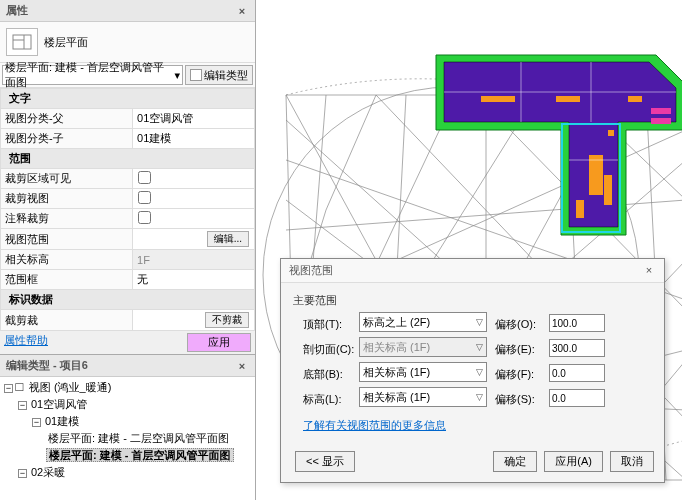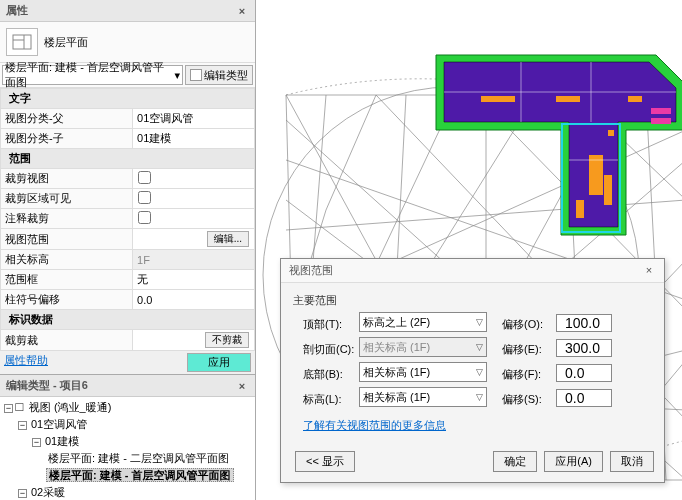--- a/index.html
+++ b/index.html
@@ -17,40 +17,40 @@
   .edit-type-btn .mini { width: 12px; height: 12px; border: 1px solid #999; margin-right: 2px; background: #fff; }
   table.props { width: 100%; border-collapse: collapse; background: #fff; }
   table.props td { border: 1px solid #ddd; padding: 2px 4px; height: 18px; }
   table.props td.label { width: 52%; background: #fafafa; }
   table.props td.group { background: #e8e8e8; font-weight: bold; padding-left: 8px; }
   table.props td.val input[type=text] { width: 95%; border: none; font-size: 11px; height: 14px; outline: none; background: transparent;}
   table.props td.val input[type=checkbox] { margin-left: 1px; }
   .mini-btn { display: inline-block; padding: 0 6px; border: 1px solid #aaa; background: #eee; font-size: 10px; float: right; margin-right: 1px; }
   .help-apply { display: flex; justify-content: space-between; padding: 2px 4px; background: #f0f0f0; }
   .help-apply a { color: #0066cc; text-decoration: underline; }
-  .apply-btn { padding: 1px 20px; border: 1px solid #aaa; background: #5eead4; }
+  .apply-btn { padding: 1px 20px; border: 1px solid #aaa; background: #f0abfc; }
   .browser-panel { flex: 1; display: flex; flex-direction: column; border-top: 1px solid #aaa; }
   .tree { flex:1; overflow:auto; background: #fff; padding: 2px 0; }
   .tree-node { white-space: nowrap; padding: 1px 0; }
   .tree-toggle { display: inline-block; width: 9px; height: 9px; border: 1px solid #888; text-align: center; line-height: 7px; font-size: 9px; margin-right: 2px; cursor: pointer; background:#fff;}
   .tree-label { padding: 0 2px; }
   .tree-label.sel { background: #d8d8d8; border: 1px dotted #888; }
   .tree-label.bold { font-weight: bold; }
   .i0 { padding-left: 4px; } .i1 { padding-left: 18px; } .i2 { padding-left: 32px; } .i3 { padding-left: 46px; }
   .canvas { flex: 1; position: relative; background: #fff; overflow: hidden; }
   .canvas svg { position: absolute; top: 0; left: 0; }
   .dialog { position: absolute; left: 280px; top: 258px; width: 385px; background: #f4f4f4; border: 1px solid #888; box-shadow: 2px 2px 6px rgba(0,0,0,0.2); }
   .dialog-title { padding: 4px 8px; background: #f8f8f8; border-bottom: 1px solid #ddd; display: flex; justify-content: space-between; color: #555; }
   .dialog-body { padding: 8px 12px 4px; }
   .group-label { margin: 2px 0 4px; color: #333; }
   .dlg-row { display: flex; align-items: flex-end; margin-bottom: 5px; padding-left: 10px;}
   .dlg-row .lab { width: 56px; }
   .dlg-row .sel { width: 128px; height: 20px; border: 1px solid #888; background: #fff; display: flex; align-items: center; justify-content: space-between; padding: 0 3px; margin-right: 8px;}
-  .dlg-row .off-lab { width: 54px; margin-left: 7px; }
-  .dlg-row .off-val { width: 56px; height: 18px; border: 1px solid #888; background: #fff; padding: 0 8px; font-size: 14px; }
+  .dlg-row .off-lab { width: 54px; }
+  .dlg-row .off-val { width: 56px; height: 18px; border: 1px solid #888; background: #fff; padding: 0 2px; font-size: 10px; }
   .sel .chev { font-size: 9px; color: #555; }
   .dlg-link { color: #0066cc; display: inline-block; margin: 6px 0 8px 10px; }
   .dlg-buttons { display: flex; justify-content: space-between; padding: 6px 10px 10px; }
   .dlg-buttons .left button, .dlg-buttons .right button { padding: 2px 10px; border: 1px solid #888; background: #f0f0f0; margin-left: 4px;}
 </style>
 </head>
 <body>
 
 <div class="main">
   <div class="sidebar">
@@ -89,48 +89,44 @@
             <td class="val"><input type="text" value="01空调风管" style=""></td>
           </tr>
       <tr>
             <td class="label">视图分类-子</td>
             <td class="val"><input type="text" value="01建模" style=""></td>
           </tr>
       <tr>
             <td class="group" colspan="2">范围</td>
           </tr>
       <tr>
+            <td class="label">裁剪区域可见</td>
+            <td class="val"><input type="checkbox" style=""></td>
+          </tr>
+      <tr>
             <td class="label">裁剪视图</td>
-            <td class="val"><input type="checkbox" style=""></td>
-          </tr>
-      <tr>
-            <td class="label">裁剪区域可见</td>
             <td class="val"><input type="checkbox" style=""></td>
           </tr>
       <tr>
             <td class="label">注释裁剪</td>
             <td class="val"><input type="checkbox" style=""></td>
           </tr>
       <tr>
             <td class="label">视图范围</td>
             <td class="val">
               <span class="mini-btn">编辑...</span>
             </td>
           </tr>
       <tr>
             <td class="label">相关标高</td>
             <td class="val" style="background:#eee; color:#888">1F</td>
           </tr>
       <tr>
             <td class="label">范围框</td>
             <td class="val">无</td>
-          </tr>
-      <tr>
-            <td class="label">柱符号偏移</td>
-            <td class="val"><input type="text" value="0.0" style=""></td>
           </tr>
       <tr>
             <td class="group" colspan="2">标识数据</td>
           </tr>
       <tr>
             <td class="label">截剪裁</td>
             <td class="val">
               <span class="mini-btn">不剪裁</span>
             </td>
           </tr>

